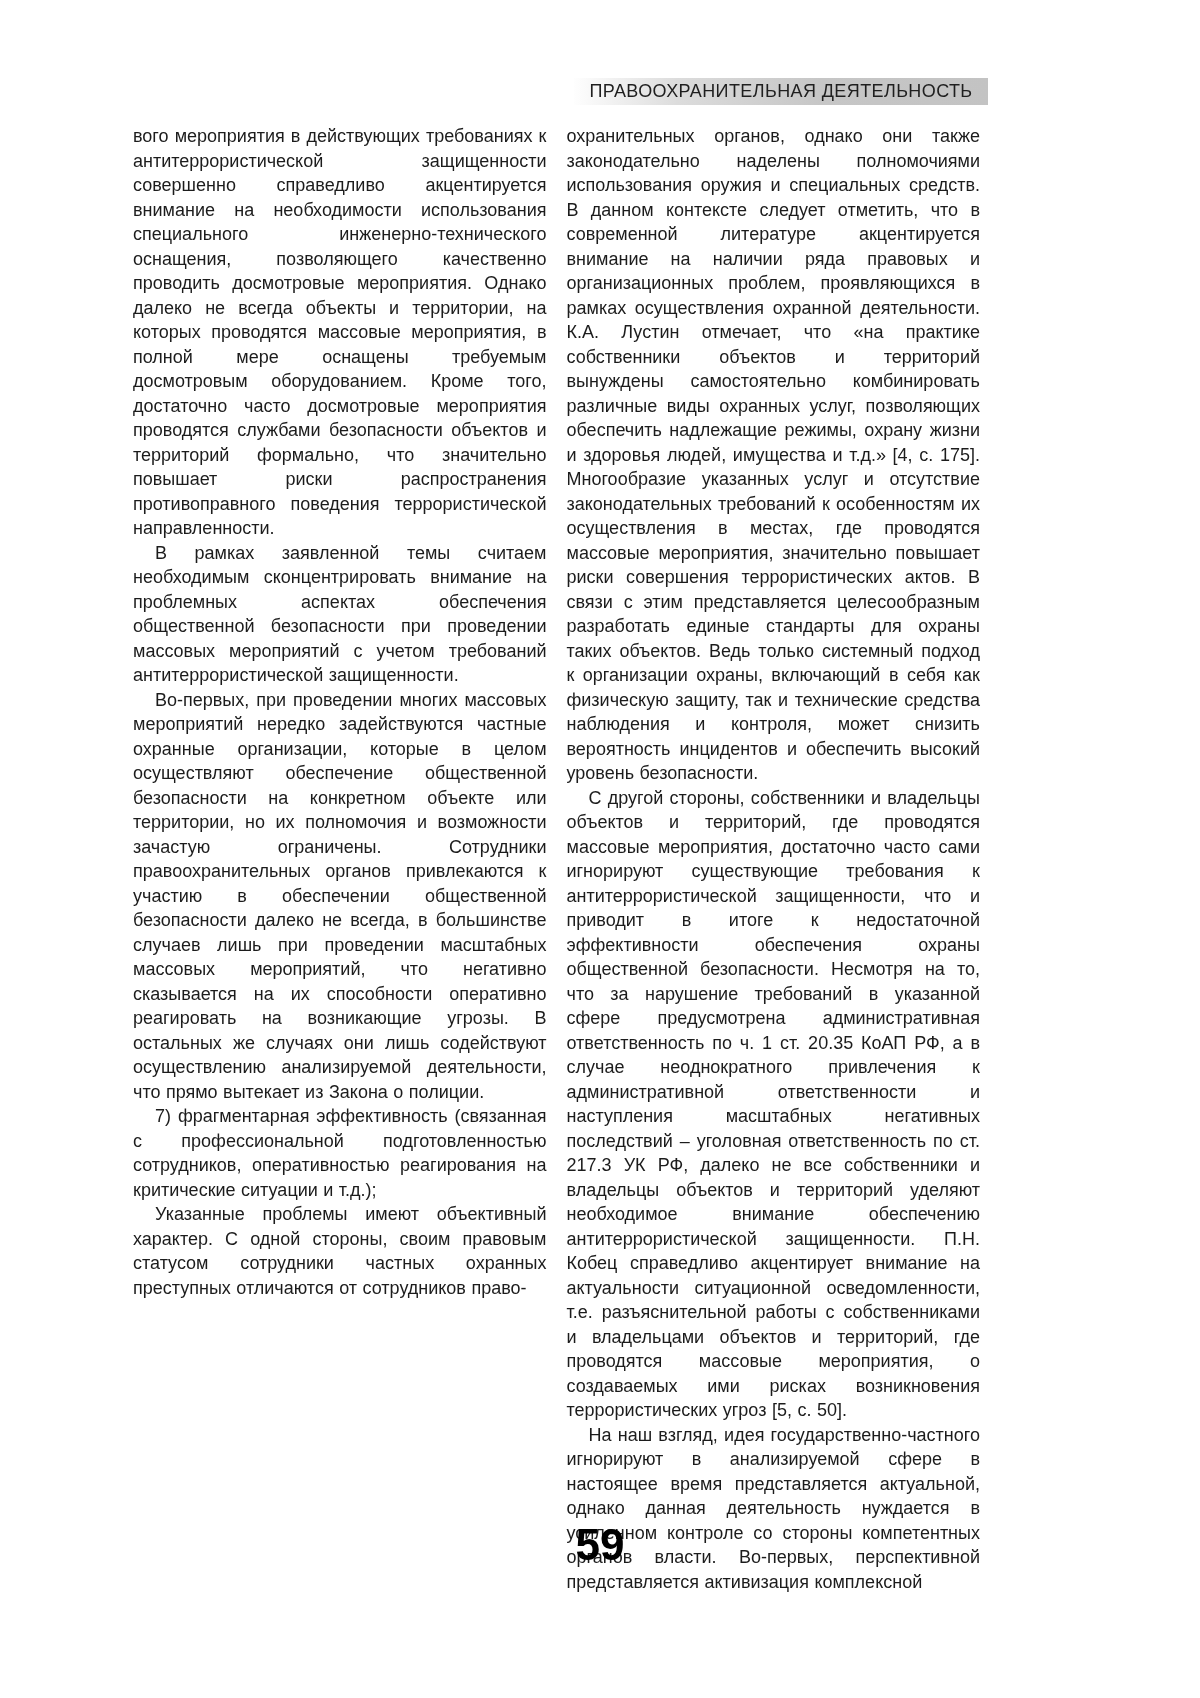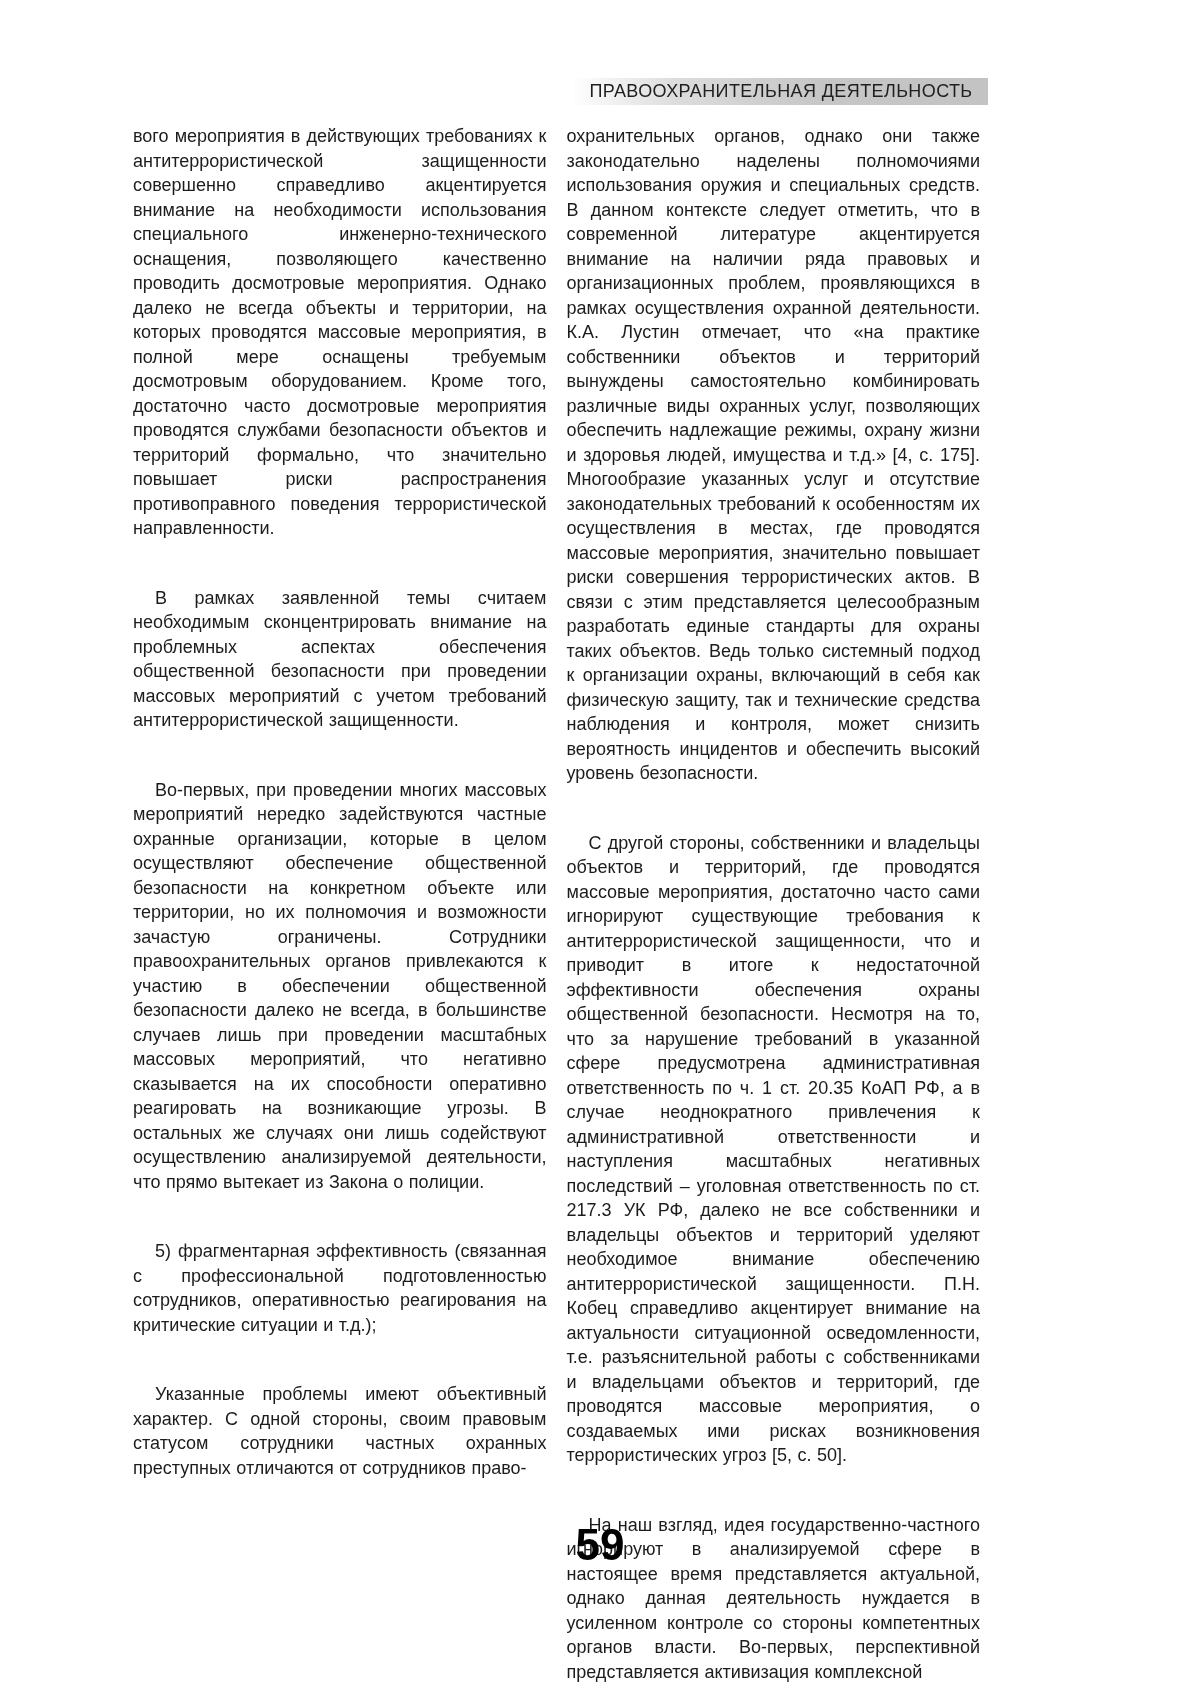--- a/index.html
+++ b/index.html
@@ -45,21 +45,21 @@
   .col {
     width: 413.5px;
     font-size: 18px;
     line-height: 24.5px;
     text-align: justify;
     hyphens: auto;
     -webkit-hyphens: auto;
     word-spacing: 0.5px;
   }
   .col p.para { margin: 0; }
-  .col p.para.indent { text-indent: 22px; margin-top: 45px; }
+  .col p.para.indent { text-indent: 22px; }
   .page-number {
     position: absolute;
     left: 0;
     top: 1520px;
     width: 1200px;
     text-align: center;
     font-size: 44px;
     font-weight: bold;
     color: #000000;
   }
@@ -71,21 +71,21 @@
 
   <div class="header-bar">
     <span class="title">ПРАВООХРАНИТЕЛЬНАЯ ДЕЯТЕЛЬНОСТЬ</span>
   </div>
 
   <div class="columns">
     <div class="col">
         <p class="para" lang="ru">вого мероприятия в действующих требованиях к антитеррористической защищенности совершенно справедливо акцентируется внимание на необходимости использования специального инженерно-технического оснащения, позволяющего качественно проводить досмотровые мероприятия. Однако далеко не всегда объекты и территории, на которых проводятся массовые мероприятия, в полной мере оснащены требуемым досмотровым оборудованием. Кроме того, достаточно часто досмотровые мероприятия проводятся службами безопасности объектов и территорий формально, что значительно повышает риски распространения противоправного поведения террористической направленности.</p>
         <p class="para indent" lang="ru">В рамках заявленной темы считаем необходимым сконцентрировать внимание на проблемных аспектах обеспечения общественной безопасности при проведении массовых мероприятий с учетом требований антитеррористической защищенности.</p>
         <p class="para indent" lang="ru">Во-первых, при проведении многих массовых мероприятий нередко задействуются частные охранные организации, которые в целом осуществляют обеспечение общественной безопасности на конкретном объекте или территории, но их полномочия и возможности зачастую ограничены. Сотрудники правоохранительных органов привлекаются к участию в обеспечении общественной безопасности далеко не всегда, в большинстве случаев лишь при проведении масштабных массовых мероприятий, что негативно сказывается на их способности оперативно реагировать на возникающие угрозы. В остальных же случаях они лишь содействуют осуществлению анализируемой деятельности, что прямо вытекает из Закона о полиции.</p>
-        <p class="para indent" lang="ru">5) фрагментарная эффективность (связанная с профессиональной подготовленностью сотрудников, оперативностью реагирования на критические ситуации и т.д.);</p>
+        <p class="para indent" lang="ru">7) фрагментарная эффективность (связанная с профессиональной подготовленностью сотрудников, оперативностью реагирования на критические ситуации и т.д.);</p>
         <p class="para indent" lang="ru">Указанные проблемы имеют объективный характер. С одной стороны, своим правовым статусом сотрудники частных охранных преступных отличаются от сотрудников право-</p>
       </div>
     <div class="col">
         <p class="para" lang="ru">охранительных органов, однако они также законодательно наделены полномочиями использования оружия и специальных средств. В данном контексте следует отметить, что в современной литературе акцентируется внимание на наличии ряда правовых и организационных проблем, проявляющихся в рамках осуществления охранной деятельности. К.А. Лустин отмечает, что «на практике собственники объектов и территорий вынуждены самостоятельно комбинировать различные виды охранных услуг, позволяющих обеспечить надлежащие режимы, охрану жизни и здоровья людей, имущества и т.д.» [4, с. 175]. Многообразие указанных услуг и отсутствие законодательных требований к особенностям их осуществления в местах, где проводятся массовые мероприятия, значительно повышает риски совершения террористических актов. В связи с этим представляется целесообразным разработать единые стандарты для охраны таких объектов. Ведь только системный подход к организации охраны, включающий в себя как физическую защиту, так и технические средства наблюдения и контроля, может снизить вероятность инцидентов и обеспечить высокий уровень безопасности.</p>
         <p class="para indent" lang="ru">С другой стороны, собственники и владельцы объектов и территорий, где проводятся массовые мероприятия, достаточно часто сами игнорируют существующие требования к антитеррористической защищенности, что и приводит в итоге к недостаточной эффективности обеспечения охраны общественной безопасности. Несмотря на то, что за нарушение требований в указанной сфере предусмотрена административная ответственность по ч. 1 ст. 20.35 КоАП РФ, а в случае неоднократного привлечения к административной ответственности и наступления масштабных негативных последствий – уголовная ответственность по ст. 217.3 УК РФ, далеко не все собственники и владельцы объектов и территорий уделяют необходимое внимание обеспечению антитеррористической защищенности. П.Н. Кобец справедливо акцентирует внимание на актуальности ситуационной осведомленности, т.е. разъяснительной работы с собственниками и владельцами объектов и территорий, где проводятся массовые мероприятия, о создаваемых ими рисках возникновения террористических угроз [5, с. 50].</p>
         <p class="para indent" lang="ru">На наш взгляд, идея государственно-частного игнорируют в анализируемой сфере в настоящее время представляется актуальной, однако данная деятельность нуждается в усиленном контроле со стороны компетентных органов власти. Во-первых, перспективной представляется активизация комплексной</p>
       </div>
   </div>
 
   <div class="page-number">59</div>

